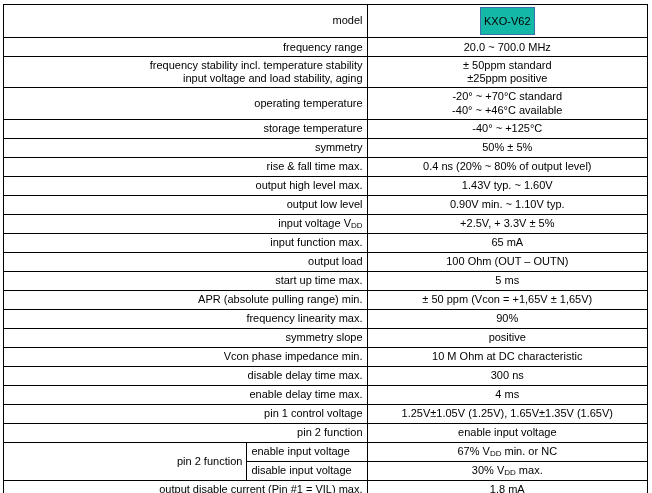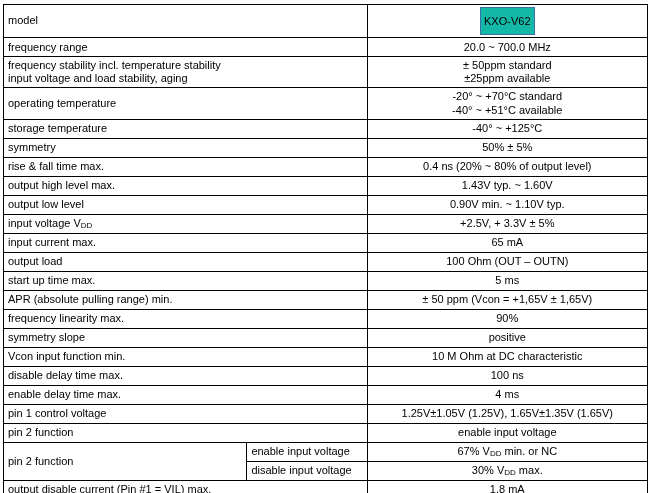--- a/index.html
+++ b/index.html
@@ -29,21 +29,21 @@
   }
   table.spec td {
     border: 1px solid #000000;
     padding: 2px 4px;
     vertical-align: middle;
     line-height: 1.2;
     font-size: 11px;
     height: 14px;
   }
   td.param {
-    text-align: left;
+    text-align: right;
     white-space: normal;
   }
   td.value {
     text-align: center;
   }
   td.sub {
     text-align: left;
     padding-left: 5px;
   }
   .col-param { width: 243px; }
@@ -86,29 +86,29 @@
         <td class="value">20.0 ~ 700.0 MHz</td>
       </tr>
 
       <tr>
         <td class="param two-line" colspan="2">
           <span>frequency stability incl. temperature stability</span>
           <span>input voltage and load stability, aging</span>
         </td>
         <td class="value two-line">
           <span>± 50ppm standard</span>
-          <span>±25ppm available</span>
+          <span>±25ppm positive</span>
         </td>
       </tr>
 
       <tr>
         <td class="param" colspan="2">operating temperature</td>
         <td class="value two-line">
           <span>-20° ~ +70°C standard</span>
-          <span>-40° ~ +51°C available</span>
+          <span>-40° ~ +46°C available</span>
         </td>
       </tr>
 
       <tr>
         <td class="param" colspan="2">storage temperature</td>
         <td class="value">-40° ~ +125°C</td>
       </tr>
 
       <tr>
         <td class="param" colspan="2">symmetry</td>
@@ -129,21 +129,21 @@
         <td class="param" colspan="2">output low level</td>
         <td class="value">0.90V min. ~ 1.10V typ.</td>
       </tr>
 
       <tr>
         <td class="param" colspan="2"><span>input voltage V</span><sub>DD</sub></td>
         <td class="value">+2.5V, + 3.3V ± 5%</td>
       </tr>
 
       <tr>
-        <td class="param" colspan="2">input current max.</td>
+        <td class="param" colspan="2">input function max.</td>
         <td class="value">65 mA</td>
       </tr>
 
       <tr>
         <td class="param" colspan="2">output load</td>
         <td class="value">100 Ohm (OUT – OUTN)</td>
       </tr>
 
       <tr>
         <td class="param" colspan="2">start up time max.</td>
@@ -159,27 +159,27 @@
         <td class="param" colspan="2">frequency linearity max.</td>
         <td class="value">90%</td>
       </tr>
 
       <tr>
         <td class="param" colspan="2">symmetry slope</td>
         <td class="value">positive</td>
       </tr>
 
       <tr>
-        <td class="param" colspan="2">Vcon input function min.</td>
+        <td class="param" colspan="2">Vcon phase impedance min.</td>
         <td class="value">10 M Ohm at DC characteristic</td>
       </tr>
 
       <tr>
         <td class="param" colspan="2">disable delay time max.</td>
-        <td class="value">100 ns</td>
+        <td class="value">300 ns</td>
       </tr>
 
       <tr>
         <td class="param" colspan="2">enable delay time max.</td>
         <td class="value">4 ms</td>
       </tr>
 
       <tr>
         <td class="param" colspan="2">pin 1 control voltage</td>
         <td class="value">1.25V±1.05V (1.25V), 1.65V±1.35V (1.65V)</td>

